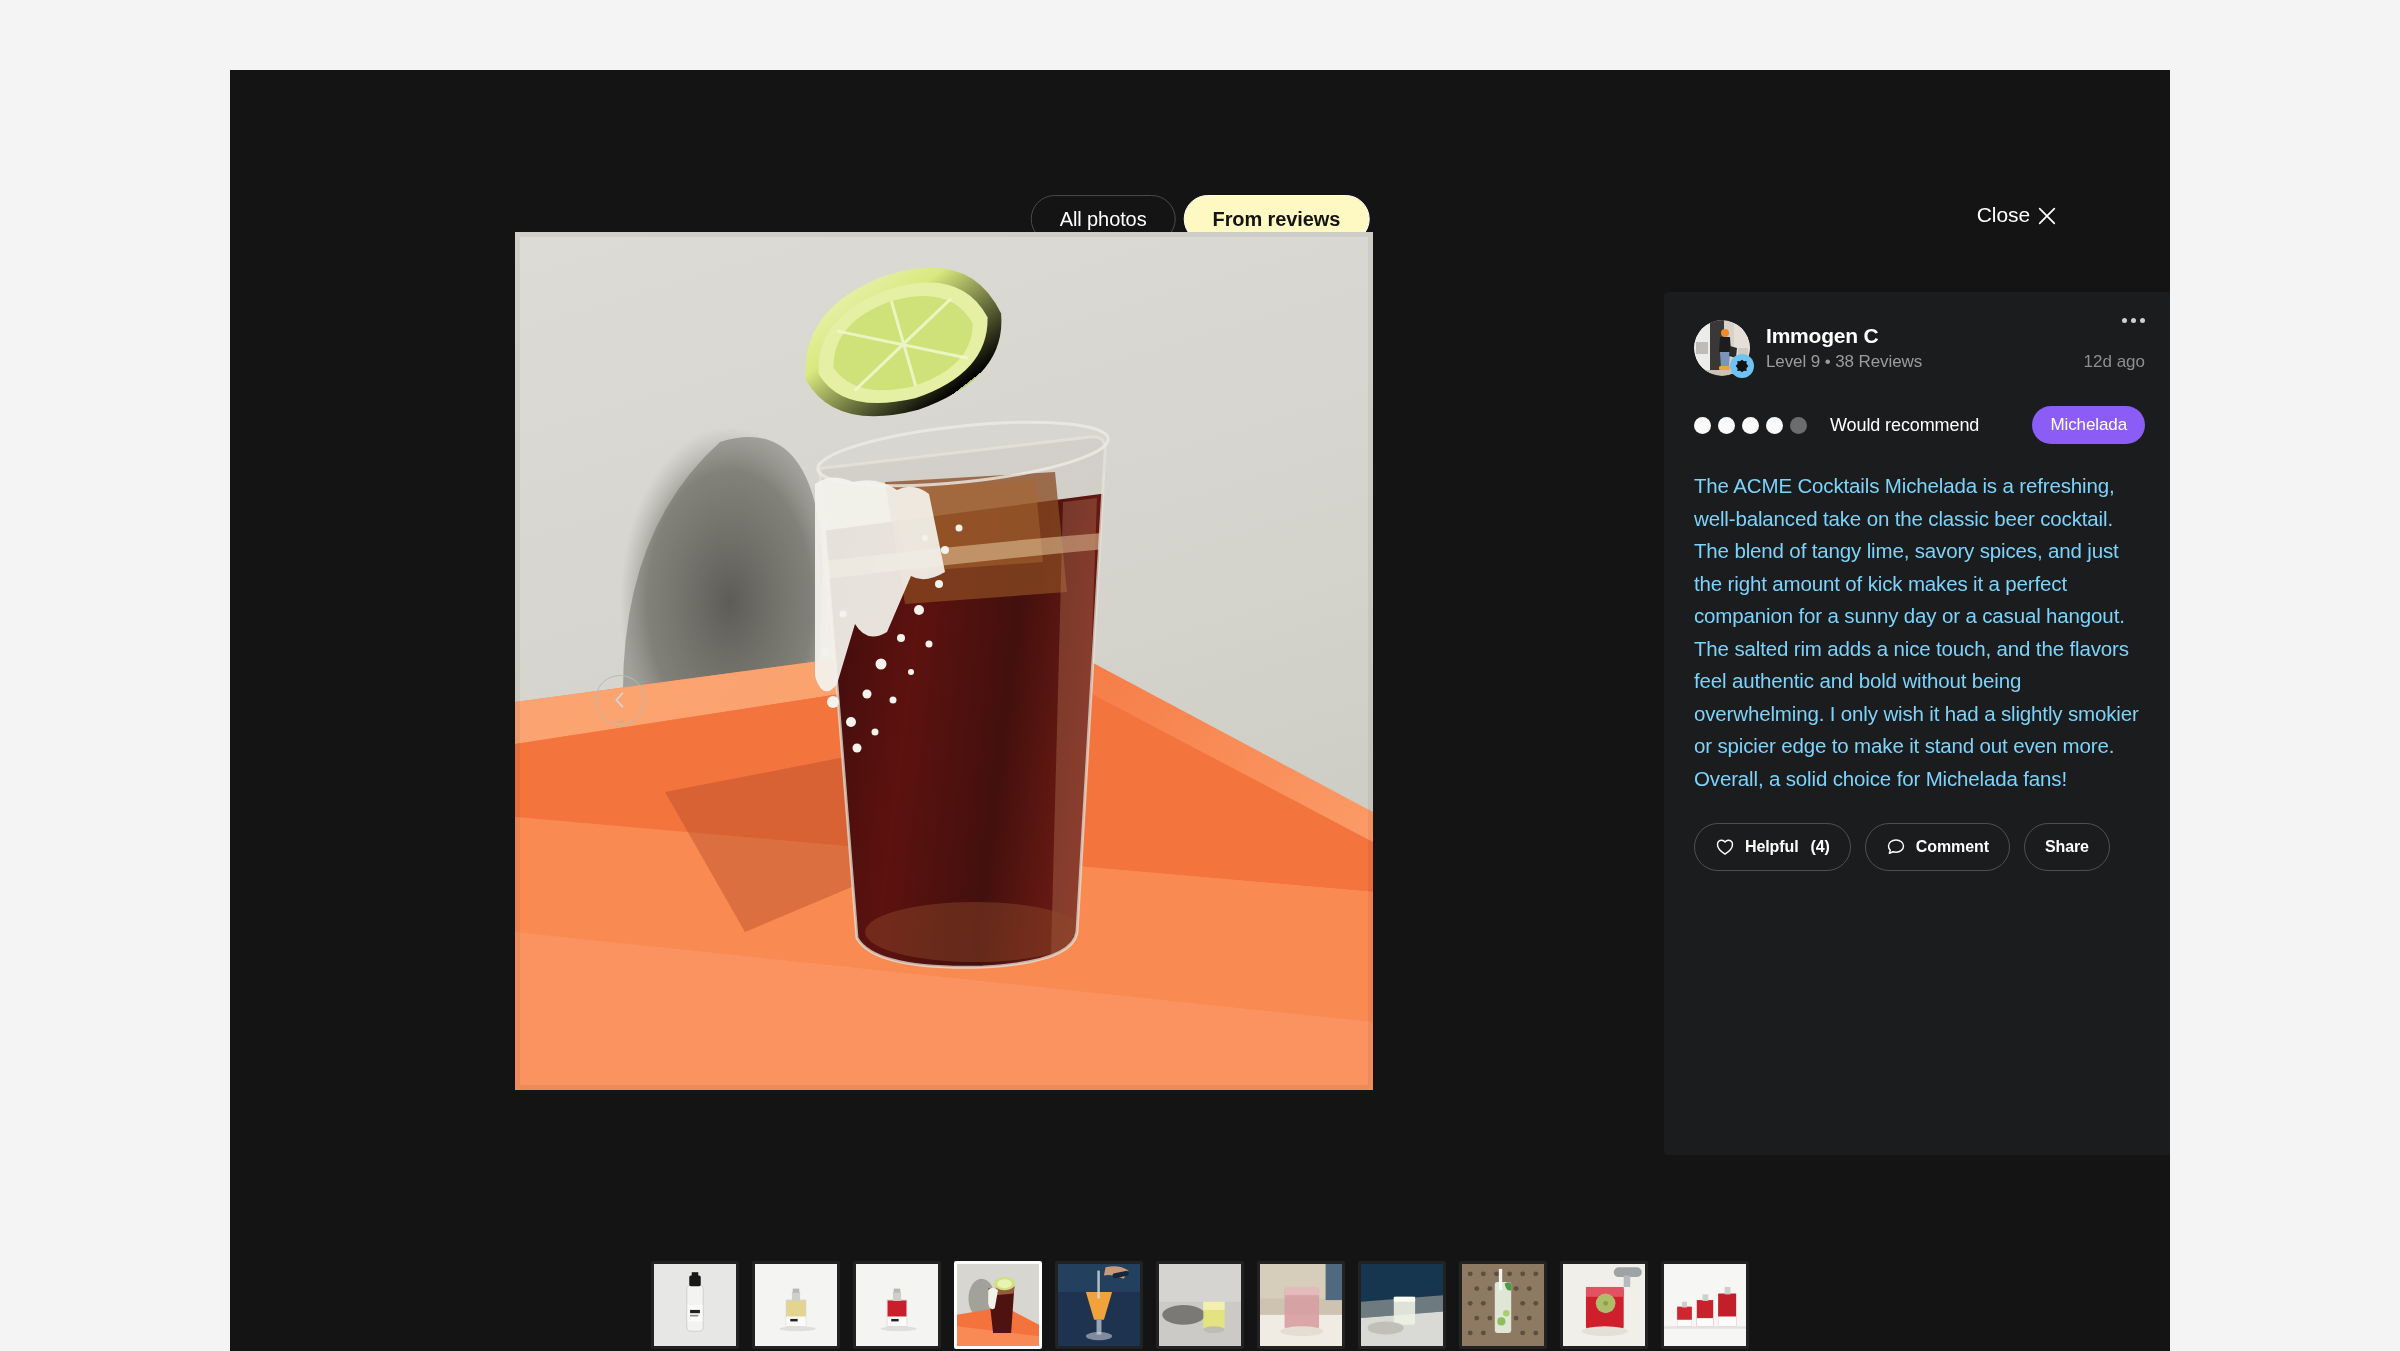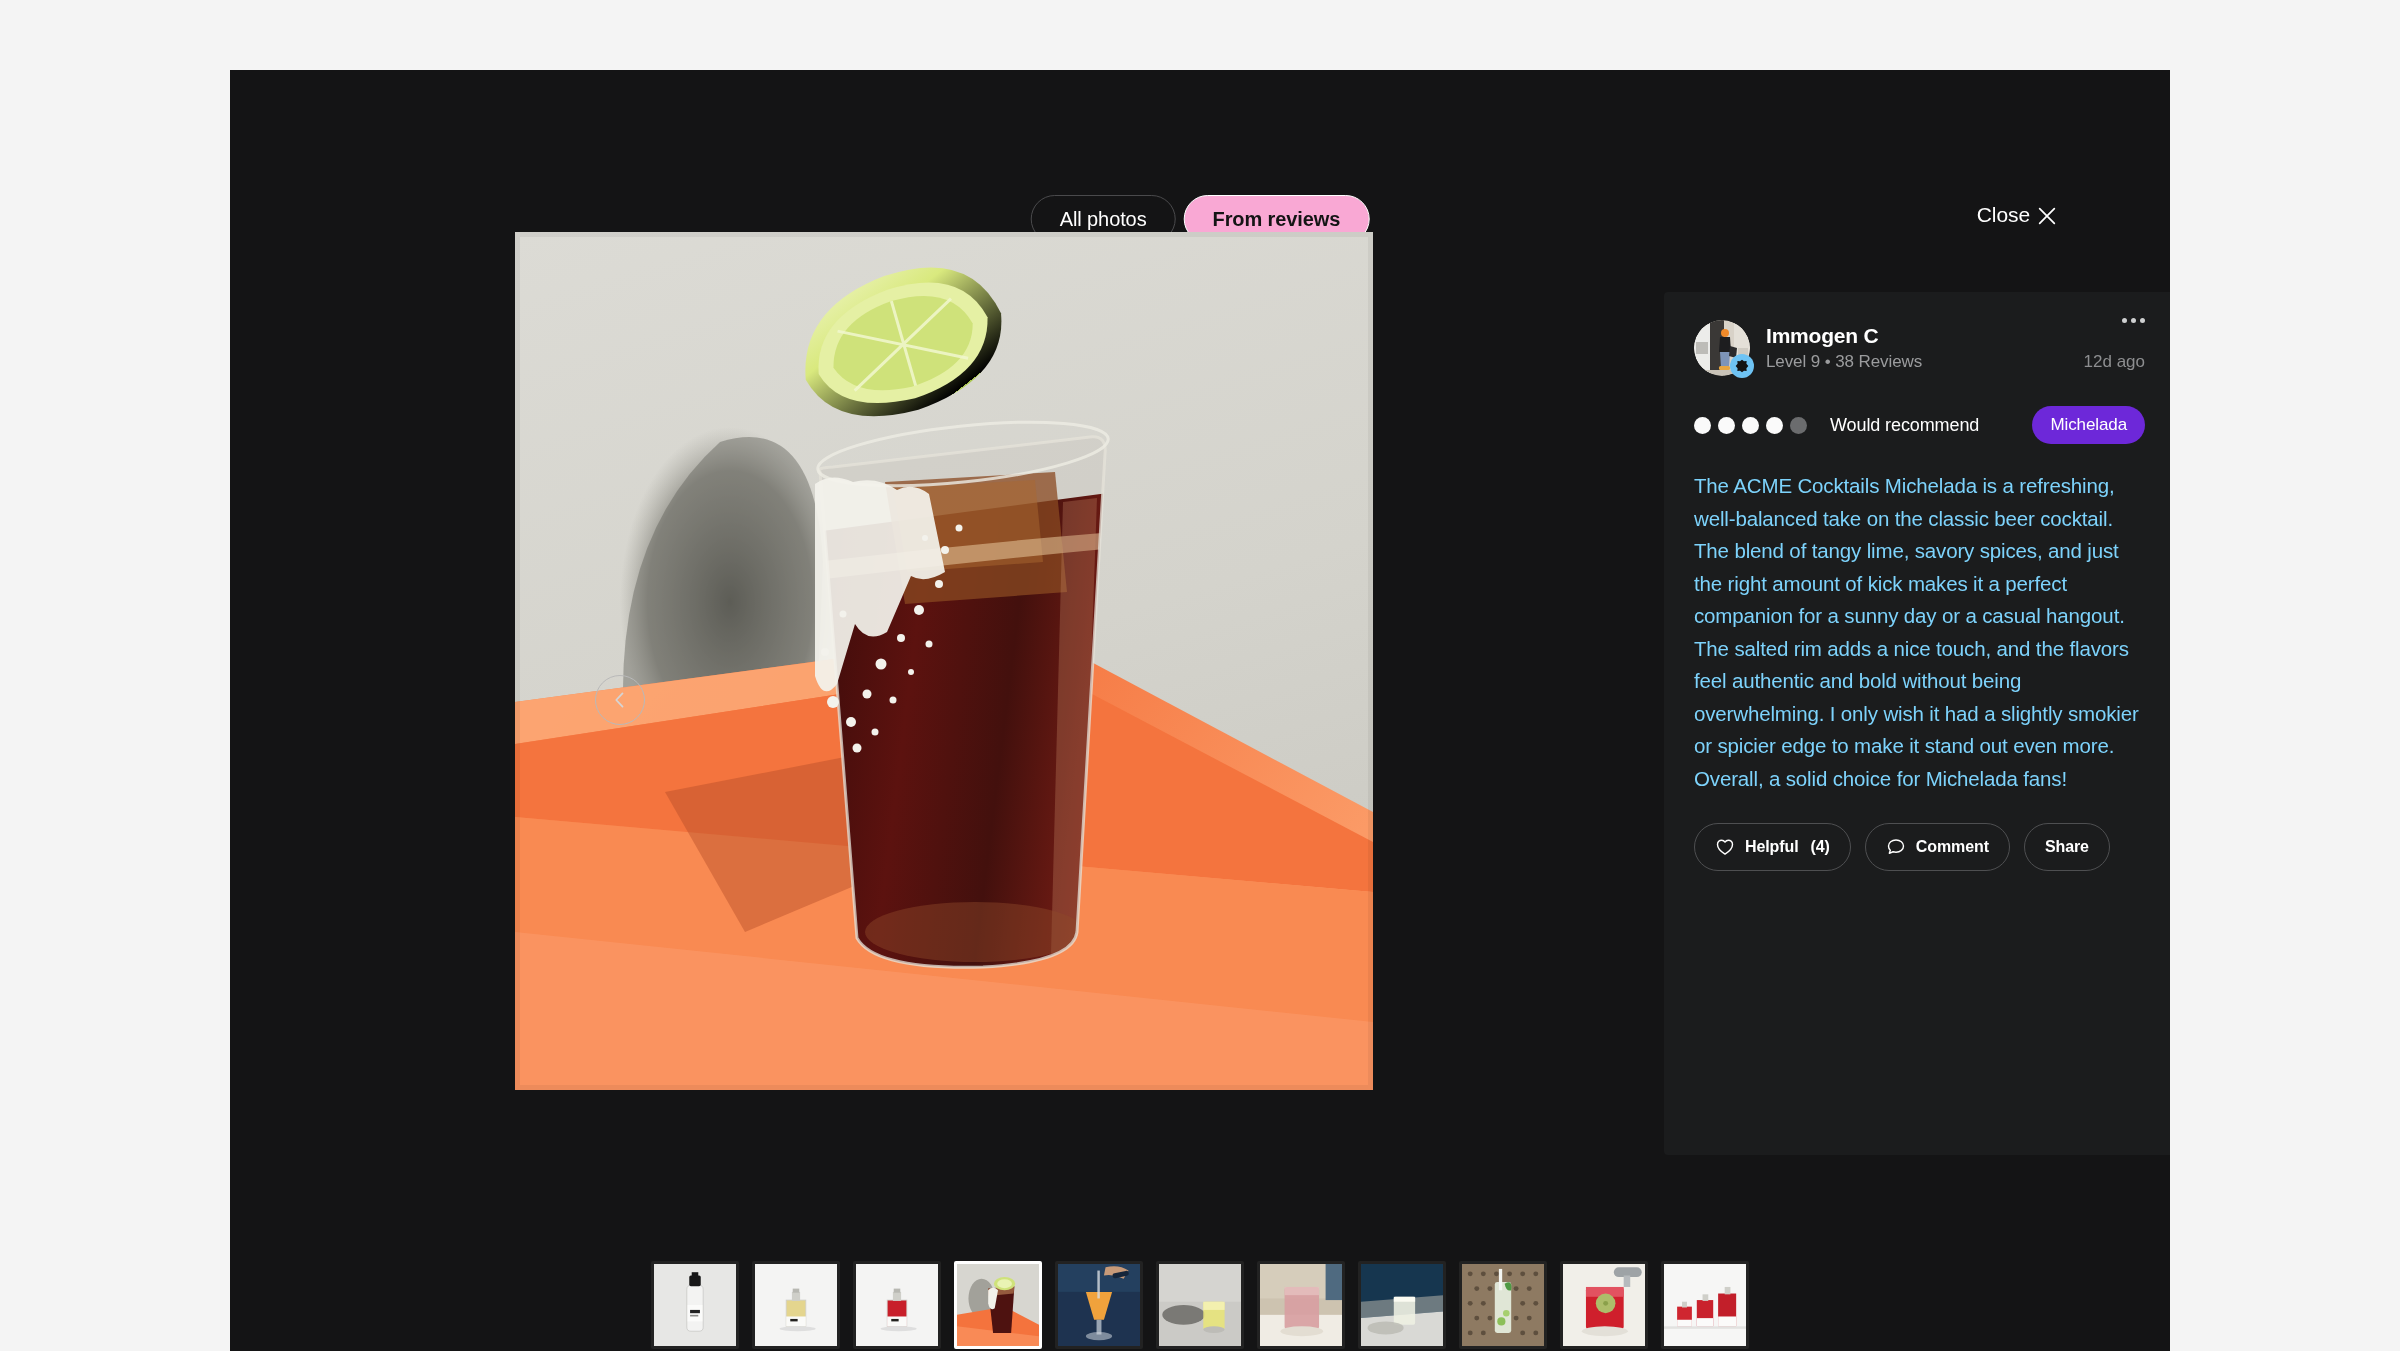--- a/index.html
+++ b/index.html
@@ -34,21 +34,21 @@
     border-radius:999px;
     display:flex; align-items:center; justify-content:center;
     font-size:20px; font-weight:500; letter-spacing:-0.1px;
     cursor:pointer; white-space:nowrap;
   }
   .seg-btn.inactive{
     background:transparent; color:#ffffff;
     border:1px solid #4a4a4c;
   }
   .seg-btn.active{
-    background:#f9a8d4; color:#141415;
+    background:#fef9c3; color:#141415;
     border:1px solid #ffffff; font-weight:600;
   }
 
   .close-wrap{
     position:absolute; right:112px; top:133px;
     display:flex; align-items:flex-end; gap:6px;
     cursor:pointer;
   }
   .close-label{ color:#ffffff; font-size:21px; font-weight:500; letter-spacing:-0.1px; }
   .close-x{ width:22px; height:22px; display:block; }
@@ -114,21 +114,21 @@
   .rv-ratingrow{
     display:flex; align-items:center; gap:0;
     margin-top:30px;
   }
   .dots{ display:flex; gap:7px; align-items:center; }
   .dot{ width:17px; height:17px; border-radius:50%; background:#fafafa; }
   .dot.off{ background:#6b6c6e; }
   .rv-rec{ color:#ffffff; font-size:18px; margin-left:23px; letter-spacing:-0.1px; }
   .rv-tag{
     margin-left:auto;
-    background:#6d28d9; color:#ffffff;
+    background:#8b5cf6; color:#ffffff;
     font-size:17px; font-weight:500;
     padding:9px 18px; border-radius:999px;
     letter-spacing:-0.1px;
   }
 
   .rv-body{
     margin-top:26px;
     color:#7dd3fc;
     font-size:20.5px;
     line-height:32.5px;

